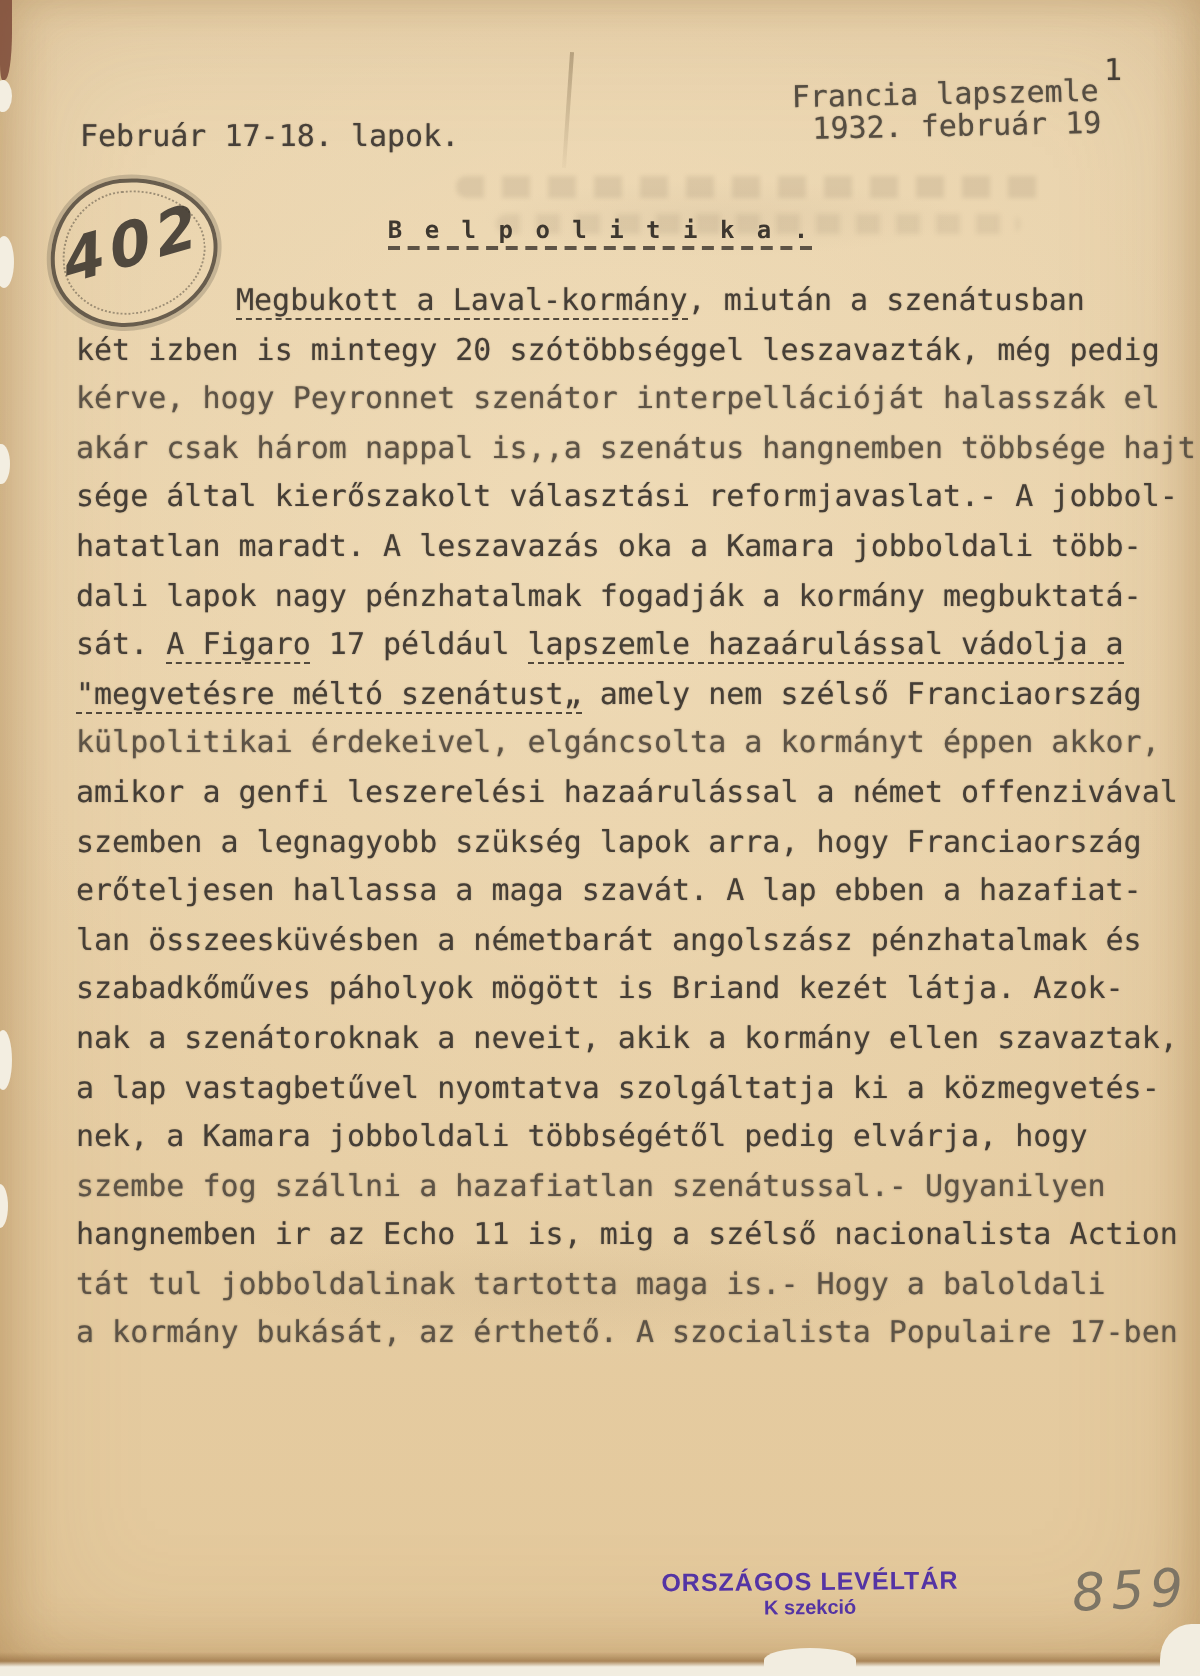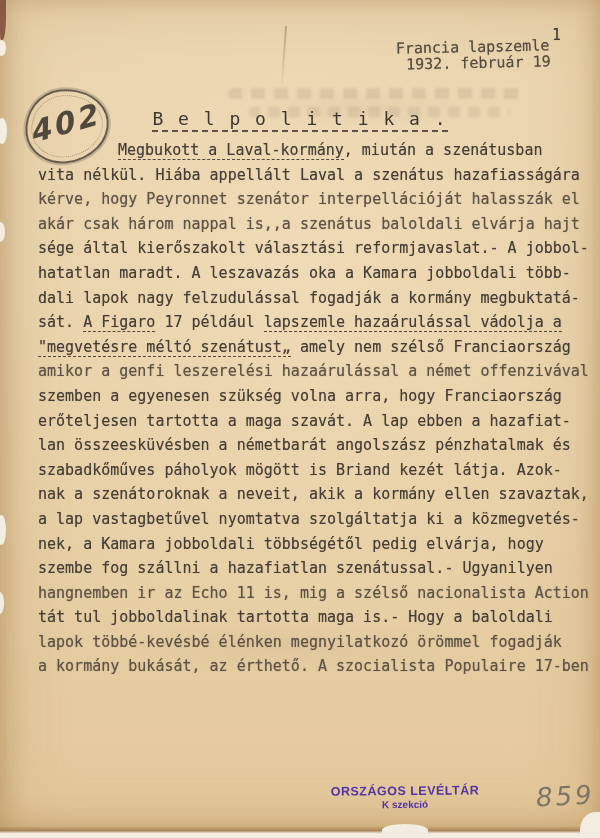--- a/index.html
+++ b/index.html
@@ -27,21 +27,21 @@
       border-radius:46% 54% 55% 45% / 55% 48% 52% 45%;
       box-shadow:0 0 0 2px rgba(66,59,50,.22);}
   .stamp-ring::before{content:"";position:absolute;inset:4px;border:1.5px dotted rgba(66,59,50,.45);
       border-radius:inherit;}
   .stamp-num{position:absolute;left:0;right:0;top:16px;text-align:center;
       font-family:"DejaVu Sans",sans-serif;font-style:italic;font-weight:bold;
       font-size:30px;color:rgba(58,52,45,.88);transform:rotate(-10deg) skewX(-6deg);
       letter-spacing:3px;}
 
   .title{position:absolute;left:0;right:0;top:108px;margin:0;text-align:center;
-      font-size:18px;font-weight:normal;letter-spacing:2px;color:#3d372f;}
+      font-size:12px;font-weight:bold;letter-spacing:2px;color:#3d372f;}
   .title span{border-bottom:2px dashed rgba(58,50,42,.8);padding-bottom:1px;}
 
   .body-text{position:absolute;left:38px;top:138px;width:556px;font-size:15px;
       line-height:24.6px;color:#453e36;}
   .bodyline{white-space:pre;height:24.6px;text-shadow:0 0 .7px rgba(70,60,45,.5);}
   .bodyline.indent{padding-left:80px;}
   .bodyline:nth-child(3),.bodyline:nth-child(4),.bodyline:nth-child(10),
   .bodyline:nth-child(19),.bodyline:nth-child(21),.bodyline:nth-child(22),
   .bodyline:nth-child(23),.bodyline:nth-child(26){color:#5d5346;text-shadow:0 0 1px rgba(90,78,60,.6);}
   .u{border-bottom:1.6px dashed rgba(55,48,40,.85);margin-top:33px;}
@@ -94,50 +94,51 @@
   <div class="art ghost1"></div>
   <div class="art ghost2"></div>
 
   <div class="page-number typed">1</div>
 
   <div class="header-right typed">
     <div class="l1">Francia lapszemle</div>
     <div class="l2">1932. február 19</div>
   </div>
 
+  <div class="header-left typed">Február 17-18. lapok.</div>
 
   <div class="stamp-circle">
     <div class="stamp-ring"></div>
     <div class="stamp-num">402</div>
   </div>
 
   <h1 class="title"><span>B e l p o l i t i k a .</span></h1>
 
   <div class="body-text">
       <div class="bodyline indent"><span class="u">Megbukott a Laval-kormány</span><span>, miután a szenátusban</span></div>
-      <div class="bodyline"><span>vita nélkül. Hiába appellált Laval a szenátus hazafiasságára</span></div>
+      <div class="bodyline"><span>két izben is mintegy 20 szótöbbséggel leszavazták, még pedig</span></div>
       <div class="bodyline"><span>kérve, hogy Peyronnet szenátor interpellációját halasszák el</span></div>
-      <div class="bodyline"><span>akár csak három nappal is,,a szenátus baloldali elvárja hajt</span></div>
+      <div class="bodyline"><span>akár csak három nappal is,,a szenátus hangnemben többsége hajt</span></div>
       <div class="bodyline"><span>sége által kierőszakolt választási reformjavaslat.- A jobbol-</span></div>
       <div class="bodyline"><span>hatatlan maradt. A leszavazás oka a Kamara jobboldali több-</span></div>
-      <div class="bodyline"><span>dali lapok nagy felzudulással fogadják a kormány megbuktatá-</span></div>
+      <div class="bodyline"><span>dali lapok nagy pénzhatalmak fogadják a kormány megbuktatá-</span></div>
       <div class="bodyline"><span>sát. </span><span class="u">A Figaro</span><span> 17 például </span><span class="u">lapszemle hazaárulással vádolja a</span></div>
       <div class="bodyline"><span class="u">"megvetésre méltó szenátust„</span><span> amely nem szélső Franciaország</span></div>
+      <div class="bodyline"><span>külpolitikai érdekeivel, elgáncsolta a kormányt éppen akkor,</span></div>
       <div class="bodyline"><span>amikor a genfi leszerelési hazaárulással a német offenzivával</span></div>
-      <div class="bodyline"><span>szemben a egyenesen szükség volna arra, hogy Franciaország</span></div>
-      <div class="bodyline"><span>erőteljesen tartotta a maga szavát. A lap ebben a hazafiat-</span></div>
+      <div class="bodyline"><span>szemben a legnagyobb szükség lapok arra, hogy Franciaország</span></div>
+      <div class="bodyline"><span>erőteljesen hallassa a maga szavát. A lap ebben a hazafiat-</span></div>
       <div class="bodyline"><span>lan összeesküvésben a németbarát angolszász pénzhatalmak és</span></div>
       <div class="bodyline"><span>szabadkőműves páholyok mögött is Briand kezét látja. Azok-</span></div>
       <div class="bodyline"><span>nak a szenátoroknak a neveit, akik a kormány ellen szavaztak,</span></div>
       <div class="bodyline"><span>a lap vastagbetűvel nyomtatva szolgáltatja ki a közmegvetés-</span></div>
       <div class="bodyline"><span>nek, a Kamara jobboldali többségétől pedig elvárja, hogy</span></div>
       <div class="bodyline"><span>szembe fog szállni a hazafiatlan szenátussal.- Ugyanilyen</span></div>
       <div class="bodyline"><span>hangnemben ir az Echo 11 is, mig a szélső nacionalista Action</span></div>
       <div class="bodyline"><span>tát tul jobboldalinak tartotta maga is.- Hogy a baloldali</span></div>
-      <div class="bodyline"><span>lapok többé-kevésbé élénken megnyilatkozó örömmel fogadják</span></div>
       <div class="bodyline"><span>a kormány bukását, az érthető. A szocialista Populaire 17-ben</span></div>
     </div>
 
   <div class="archive-stamp">
     <div class="as1">ORSZÁGOS LEVÉLTÁR</div>
     <div class="as2">K szekció</div>
   </div>
 
   <div class="pencil">859</div>
 

